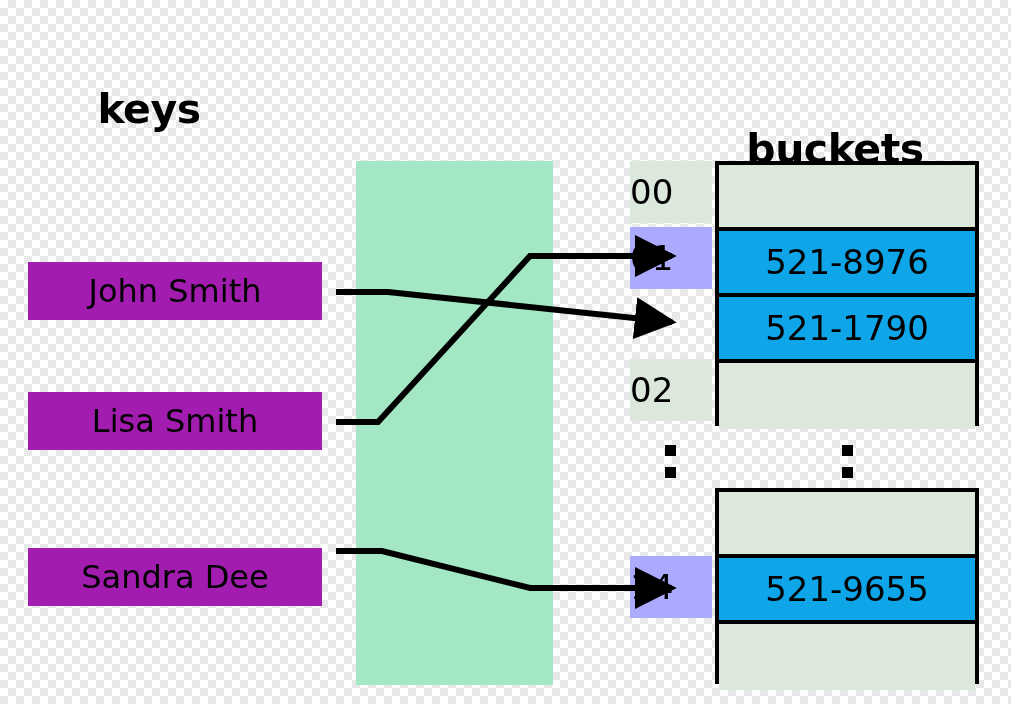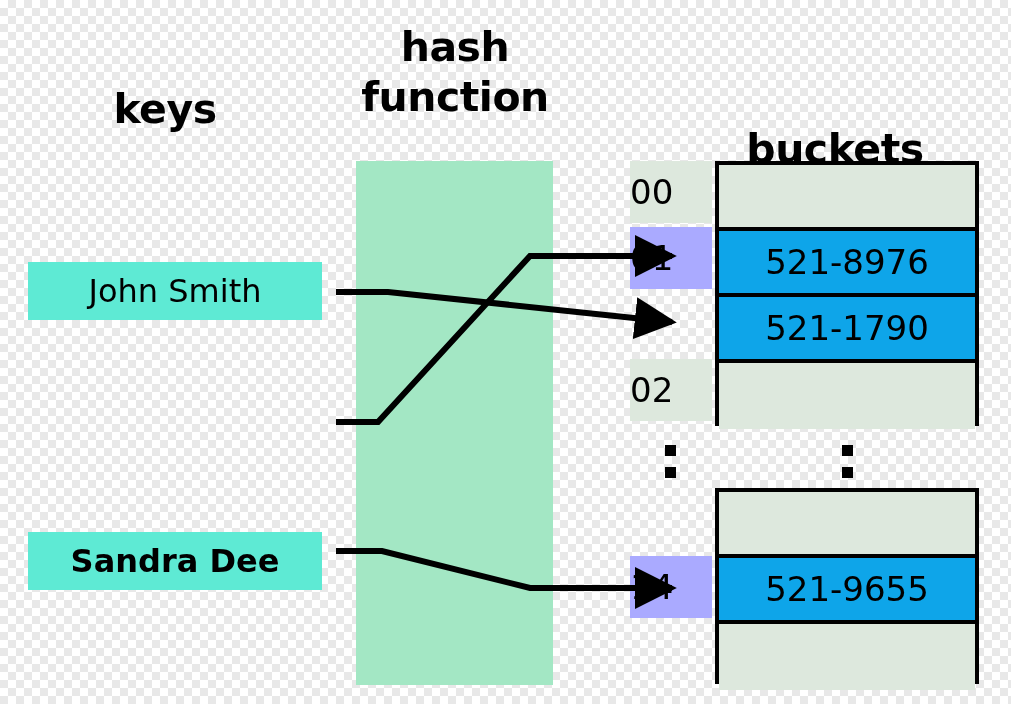--- a/index.html
+++ b/index.html
@@ -28,40 +28,40 @@
   .heading {
     position: absolute;
     font-weight: bold;
     font-size: 41px;
     line-height: 50px;
     color: #000000;
     text-align: center;
     white-space: pre;
     letter-spacing: -0.5px;
   }
-  #heading-keys      { left: 45px;  top: 84px;  width: 240px; }
+  #heading-keys      { left: 29px;  top: 84px;  width: 240px; }
   #heading-hash      { left: 325px; top: 22px;  width: 260px; }
   #heading-buckets   { left: 715px; top: 84px;  width: 240px; margin-top: 40px; }
 
   
   .key-box {
     position: absolute;
     left: 28px;
     width: 294px;
     height: 58px;
-    background: #5eead4;
+    background: #a21caf;
     color: #000000;
     font-size: 32px;
     line-height: 58px;
     text-align: center;
     white-space: pre;
   }
   #key-0 { top: 262px; }
   #key-1 { top: 392px; }
-  #key-2 { top: 532px; font-weight: bold; }
+  #key-2 { top: 548px; }
 
   
   #hash-panel {
     position: absolute;
     left: 356px;
     top: 161px;
     width: 197px;
     height: 524px;
     background: #a3e7c4;
   }
@@ -131,27 +131,27 @@
     pointer-events: none;
   }
 </style>
 </head>
 <body>
 
 <div id="stage">
 
   <div class="heading" id="heading-keys">keys</div>
 
-  <div class="heading" id="heading-hash"><span>hash</span><br><span>function</span></div>
 
   <div class="heading" id="heading-buckets">buckets</div>
 
   <div id="hash-panel"></div>
 
   <div class="key-box" id="key-0">John Smith</div>
+  <div class="key-box" id="key-1">Lisa Smith</div>
   <div class="key-box" id="key-2">Sandra Dee</div>
 
   <div class="index-cell empty" style="top:161px">00</div>
   <div class="index-cell filled" style="top:227px">01</div>
   <div class="index-cell empty" style="top:359px">02</div>
 
   <div class="index-cell filled" style="top:556px">14</div>
 
   <div class="bucket-table" id="bucket-table-top">
     <div class="bucket-row"></div>

